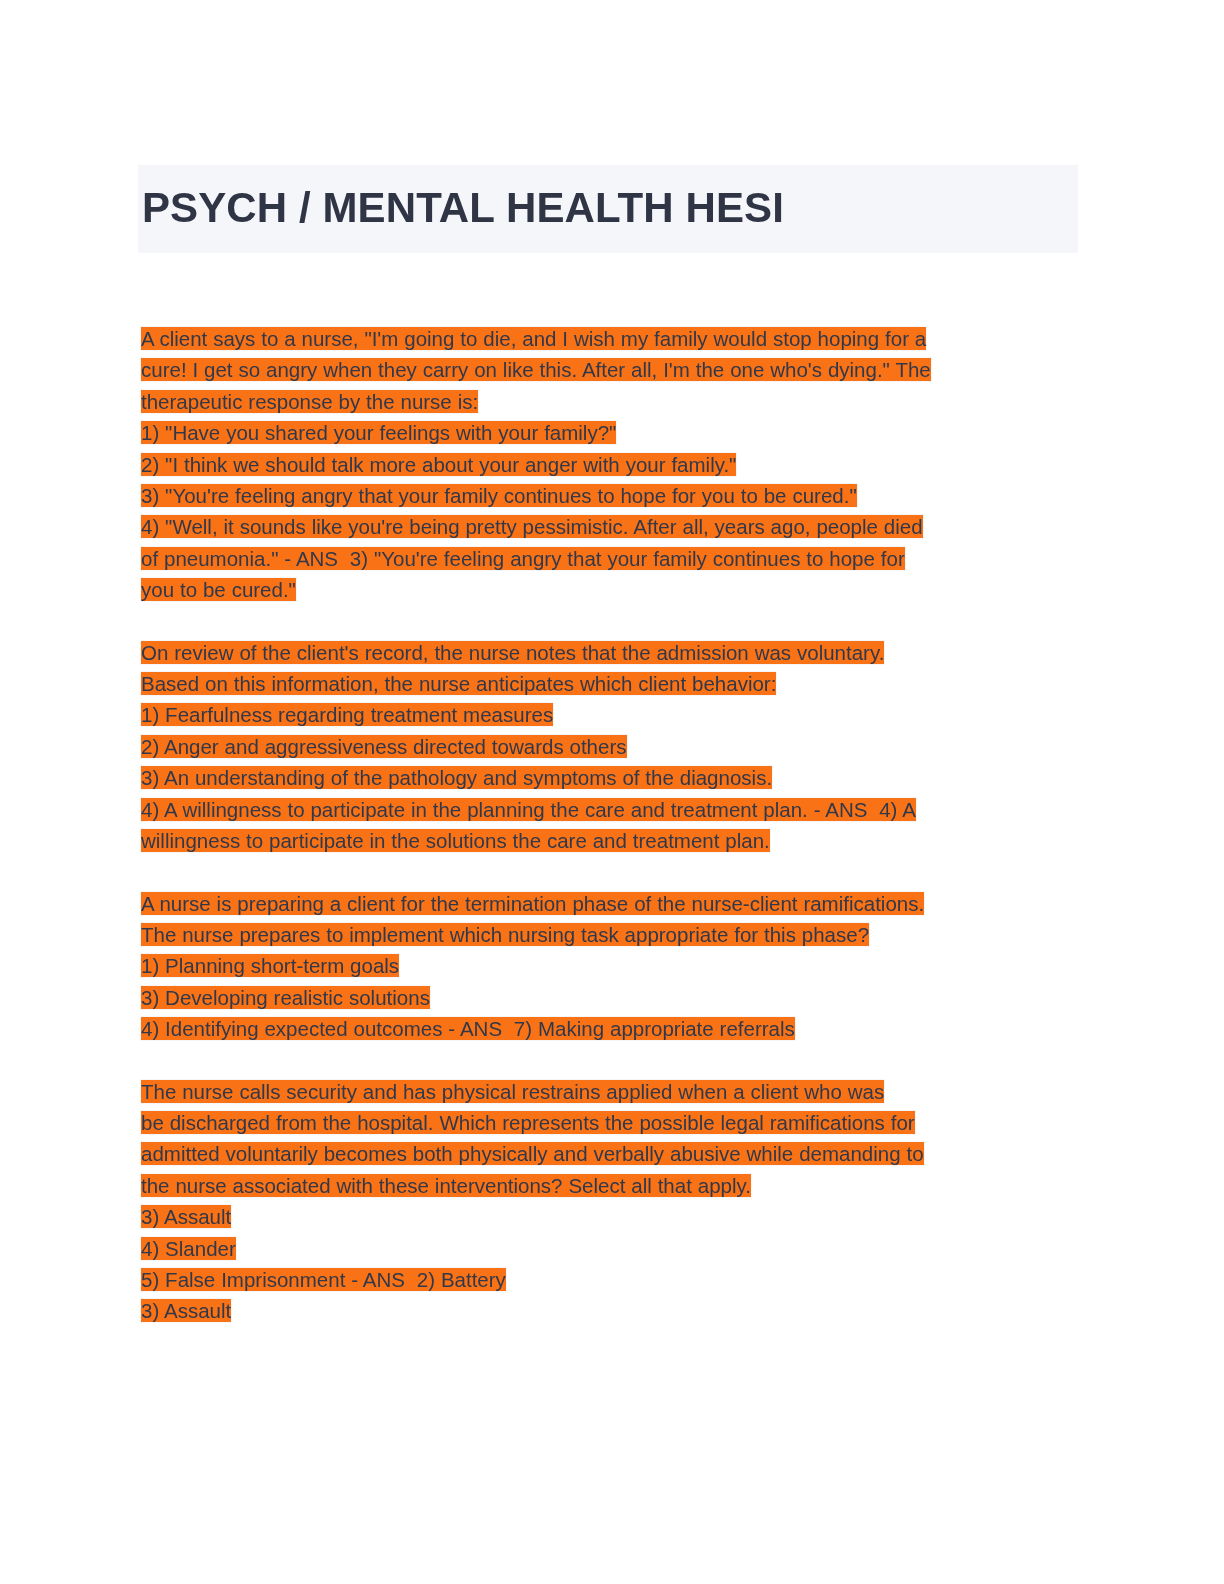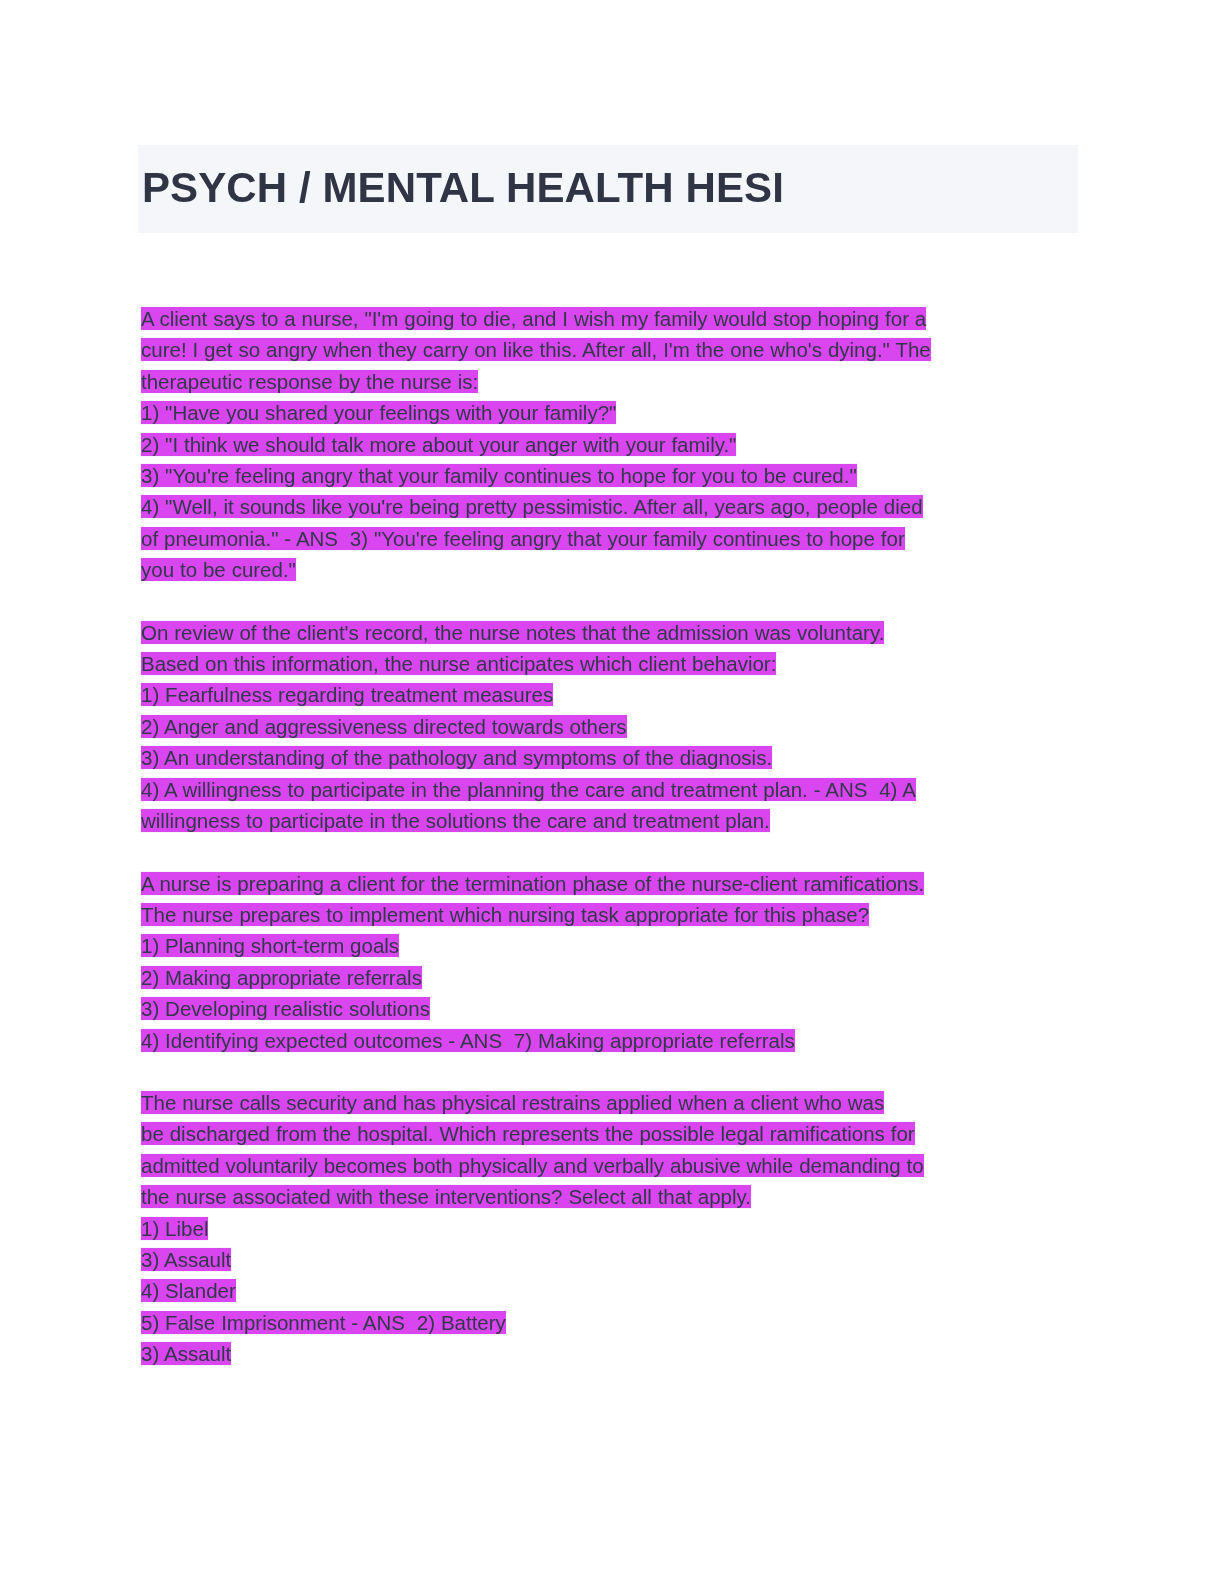--- a/index.html
+++ b/index.html
@@ -14,20 +14,21 @@
     font-family: "Liberation Sans", sans-serif;
     color: #32384a;
     overflow: hidden;
   }
 
   .page {
     position: relative;
     width: 1224px;
     height: 1352px;
     background: #ffffff;
+    margin-top: 20px;
   }
 
   
   .doc-title {
     position: absolute;
     left: 138px;
     top: 145px;
     width: 940px;
     background: #f4f6fa;
     padding: 14px 0 16px 0;
@@ -62,21 +63,21 @@
   .tline {
     display: block;
     font-size: 20.5px;
     line-height: 31.4px;
     color: #32384a;
     white-space: pre-wrap;
     word-spacing: 0.2px;
   }
   
   .tline > span.hl {
-    background: #d946ef;
+    background: #f97316;
     box-shadow: 0 0 0 1px #f4f6fa;
   }
 </style>
 </head>
 <body>
 
 <div class="page">
 
   <div class="doc-title">
     <span class="title-line">PSYCH / MENTAL HEALTH HESI</span>
@@ -100,30 +101,28 @@
         <div class="tline"><span class="hl">1) Fearfulness regarding treatment measures</span></div>
         <div class="tline"><span class="hl">2) Anger and aggressiveness directed towards others</span></div>
         <div class="tline"><span class="hl">3) An understanding of the pathology and symptoms of the diagnosis.</span></div>
         <div class="tline"><span class="hl">4) A willingness to participate in the planning the care and treatment plan. - ANS  4) A</span></div>
         <div class="tline"><span class="hl">willingness to participate in the solutions the care and treatment plan.</span></div>
       </div>
       <div class="qblock" id="question-3">
         <div class="tline"><span class="hl">A nurse is preparing a client for the termination phase of the nurse-client ramifications.</span></div>
         <div class="tline"><span class="hl">The nurse prepares to implement which nursing task appropriate for this phase?</span></div>
         <div class="tline"><span class="hl">1) Planning short-term goals</span></div>
-        <div class="tline"><span class="hl">2) Making appropriate referrals</span></div>
         <div class="tline"><span class="hl">3) Developing realistic solutions</span></div>
         <div class="tline"><span class="hl">4) Identifying expected outcomes - ANS  7) Making appropriate referrals</span></div>
       </div>
       <div class="qblock" id="question-4">
         <div class="tline"><span class="hl">The nurse calls security and has physical restrains applied when a client who was</span></div>
         <div class="tline"><span class="hl">be discharged from the hospital. Which represents the possible legal ramifications for</span></div>
         <div class="tline"><span class="hl">admitted voluntarily becomes both physically and verbally abusive while demanding to</span></div>
         <div class="tline"><span class="hl">the nurse associated with these interventions? Select all that apply.</span></div>
-        <div class="tline"><span class="hl">1) Libel</span></div>
         <div class="tline"><span class="hl">3) Assault</span></div>
         <div class="tline"><span class="hl">4) Slander</span></div>
         <div class="tline"><span class="hl">5) False Imprisonment - ANS  2) Battery</span></div>
         <div class="tline"><span class="hl">3) Assault</span></div>
       </div>
     </div>
 
 </div>
 
 </body></html>

